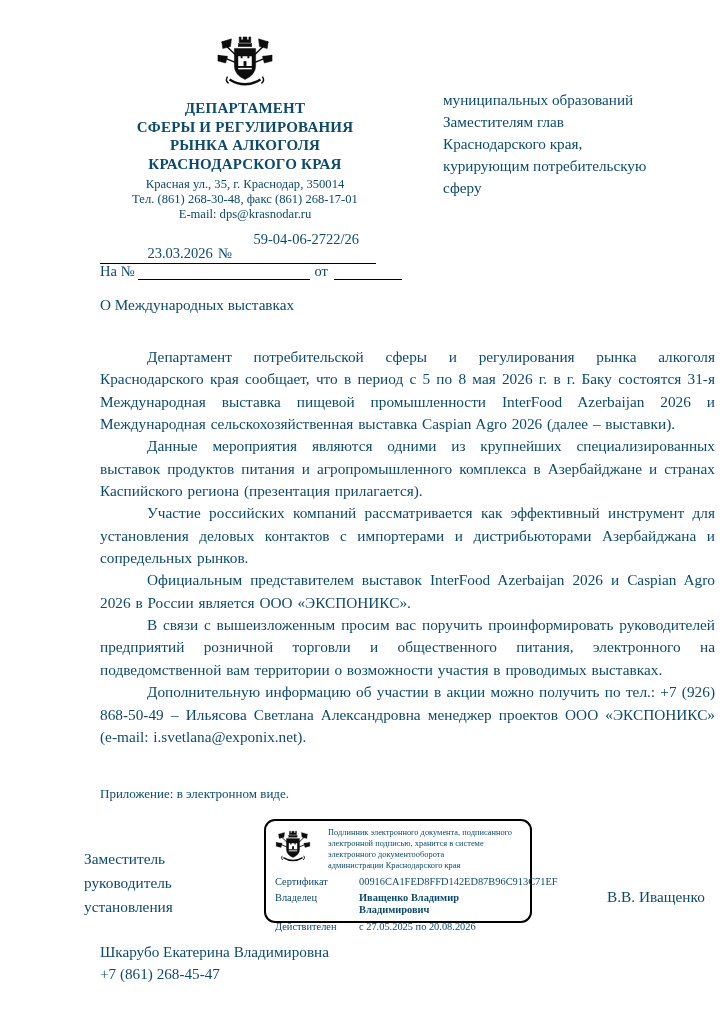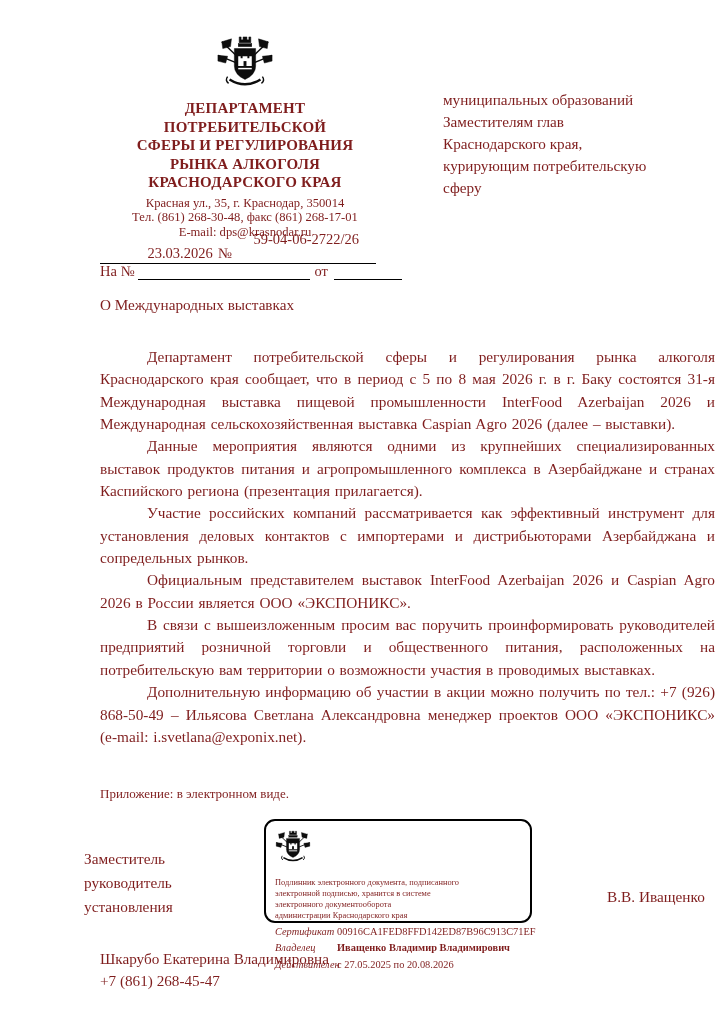--- a/index.html
+++ b/index.html
@@ -1,18 +1,18 @@
 <!DOCTYPE html>
 <html><head>
 <meta charset="utf-8">
 <style>
   html,body { margin:0; padding:0; background:#e8e8e8; }
   .page {
     position:relative; width:725px; height:1024px; margin:0 auto;
-    background:#ffffff; color:#7f1d1d;
+    background:#ffffff; color:#0c4a6e;
     font-family:"Liberation Serif", serif;
     overflow:hidden;
   }
 
   
   .letterhead { position:absolute; left:95px; top:34px; width:300px; text-align:center; }
   .emblem-large { width:58px; height:60px; display:inline-block; }
   .org-name { font-weight:bold; font-size:15px; line-height:18.5px; margin-top:1px; letter-spacing:.2px; }
   .org-name span { display:block; }
   .org-address { font-size:12.6px; line-height:14.8px; margin-top:4px; }
@@ -47,31 +47,31 @@
   .sig-position { position:absolute; left:84px; top:847px; width:170px; font-size:15.3px; line-height:23.8px; }
   .sig-position span { display:block; }
   .sig-name { position:absolute; left:607px; top:888px; font-size:15.3px; }
 
   
   .stamp {
     position:absolute; left:264px; top:819px; width:268px; height:104px;
     border:2.5px solid #000; border-radius:11px; background:#fff;
     box-sizing:border-box; padding:5px 8px 4px 9px;
   }
-  .stamp-top { display:flex; gap:7px; align-items:flex-start;flex-direction:column; }
+  .stamp-top { display:flex; gap:17px; align-items:flex-start; }
   .stamp-emblem { width:36px; height:42px; flex:none; margin-top:1px; }
   .stamp-header { font-size:8.4px; line-height:11px; padding-top:1px; }
   .stamp-header span { display:block; }
   .stamp-row { display:flex; font-size:10.4px; line-height:12px; margin-top:4.5px; }
-  .stamp-label { width:62px; flex:none;font-style:italic; }
+  .stamp-label { width:84px; flex:none; }
   .stamp-value { }
   .stamp-value.bold { font-weight:bold; }
 
   
-  .footer-contact { position:absolute; left:100px; top:941px; font-size:15.2px; line-height:21.5px;margin-top:7px; }
+  .footer-contact { position:absolute; left:100px; top:941px; font-size:15.2px; line-height:21.5px; }
   .footer-contact span { display:block; }
 
   .hidden-defs { position:absolute; width:0; height:0; overflow:hidden; }
 </style>
 </head>
 <body>
 
 <svg class="hidden-defs" xmlns="http://www.w3.org/2000/svg" aria-hidden="true">
   <symbol id="coat" viewBox="0 0 120 120">
     <g fill="#0d0d0d" stroke="#0d0d0d">
@@ -107,21 +107,20 @@
 </svg>
 
 <div class="page">
 
   <div class="letterhead">
     <svg class="emblem-large">
         <use href="#coat"></use>
       </svg>
     <div class="org-name">
       <span>ДЕПАРТАМЕНТ</span>
-      <span>ПОТРЕБИТЕЛЬСКОЙ</span>
       <span>СФЕРЫ И РЕГУЛИРОВАНИЯ</span>
       <span>РЫНКА АЛКОГОЛЯ</span>
       <span>КРАСНОДАРСКОГО КРАЯ</span>
     </div>
     <div class="org-address">
       <span>Красная ул., 35, г. Краснодар, 350014</span>
       <span>Тел. (861) 268-30-48, факс (861) 268-17-01</span>
       <span>E-mail: dps@krasnodar.ru</span>
     </div>
   </div>
@@ -147,21 +146,21 @@
     <span>сферу</span>
   </div>
 
   <div class="subject">О Международных выставках</div>
 
   <div class="body">
     <p>Департамент потребительской сферы и регулирования рынка алкоголя Краснодарского края сообщает, что в период с 5 по 8 мая 2026 г. в г. Баку состоятся 31-я Международная выставка пищевой промышленности InterFood Azerbaijan 2026 и Международная сельскохозяйственная выставка Caspian Agro 2026 (далее – выставки).</p>
     <p>Данные мероприятия являются одними из крупнейших специализированных выставок продуктов питания и агропромышленного комплекса в Азербайджане и странах Каспийского региона (презентация прилагается).</p>
     <p>Участие российских компаний рассматривается как эффективный инструмент для установления деловых контактов с импортерами и дистрибьюторами Азербайджана и сопредельных рынков.</p>
     <p>Официальным представителем выставок InterFood Azerbaijan 2026 и Caspian Agro 2026 в России является ООО «ЭКСПОНИКС».</p>
-    <p>В связи с вышеизложенным просим вас поручить проинформировать руководителей предприятий розничной торговли и общественного питания, расположенных на потребительскую вам территории о возможности участия в проводимых выставках.</p>
+    <p>В связи с вышеизложенным просим вас поручить проинформировать руководителей предприятий розничной торговли и общественного питания, электронного на подведомственной вам территории о возможности участия в проводимых выставках.</p>
     <p>Дополнительную информацию об участии в акции можно получить по тел.: +7 (926) 868-50-49 – Ильясова Светлана Александровна менеджер проектов ООО «ЭКСПОНИКС» (e-mail: i.svetlana@exponix.net).</p>
   </div>
 
   <div class="attachment">Приложение: в электронном виде.</div>
 
   <div class="sig-position">
     <span>Заместитель</span>
     <span>руководитель</span>
     <span>установления</span>
   </div>

